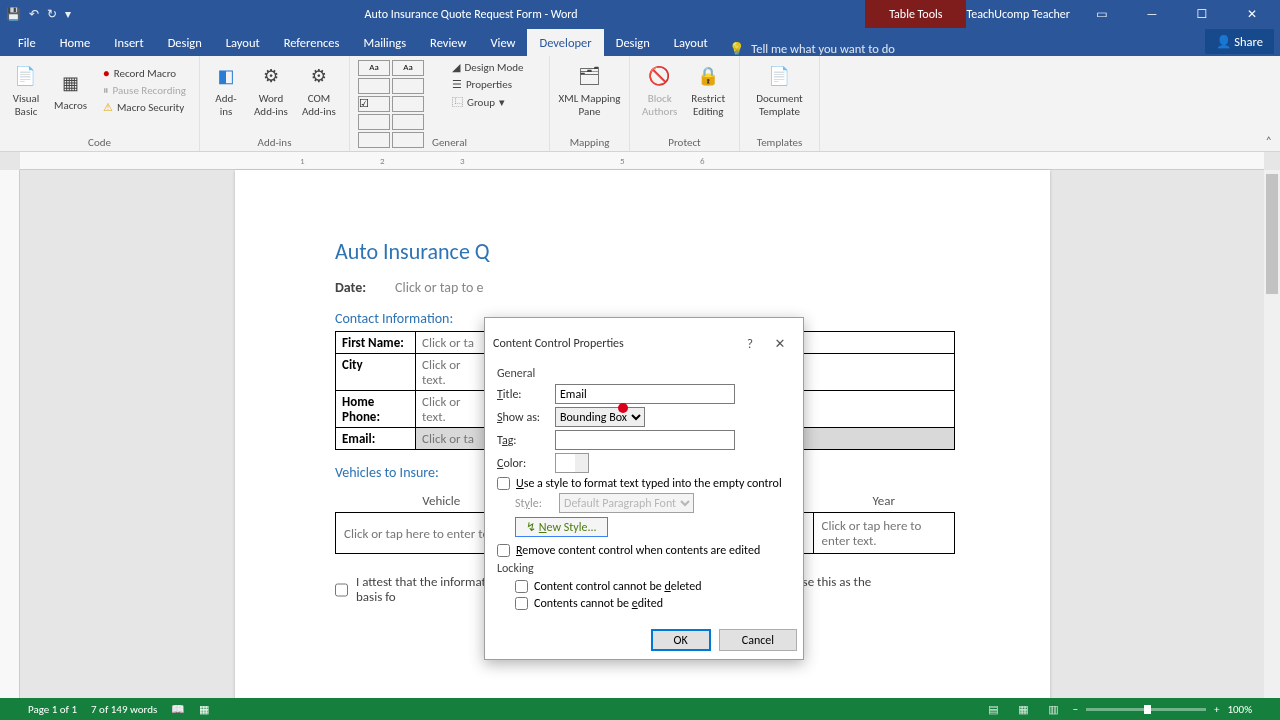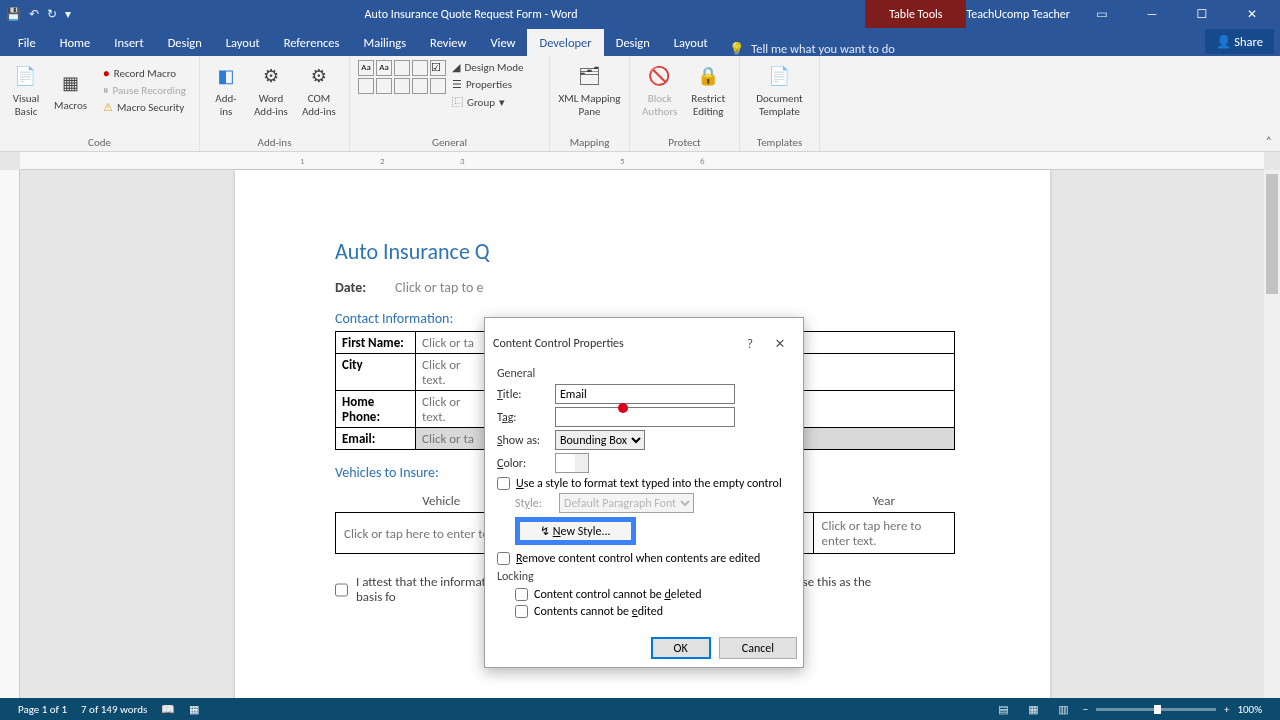--- a/index.html
+++ b/index.html
@@ -17,21 +17,21 @@
 .ribbon-tabs .tab.active{background:#f3f3f3;color:#2b579a;}
 .ribbon-tabs .tell{margin-left:10px;display:flex;align-items:center;gap:6px;opacity:.85;}
 .ribbon-tabs .share{margin-left:auto;background:#174a8c;padding:5px 11px;margin-bottom:2px;border-radius:1px;}
 .ribbon{height:96px;background:#f3f3f3;border-bottom:1px solid #d4d4d4;display:flex;font-size:11px;}
 .ribbon .group{border-right:1px solid #e1e1e1;padding:4px 8px 2px;display:flex;flex-direction:column;position:relative;}
 .ribbon .group .glabel{position:absolute;bottom:2px;left:0;right:0;text-align:center;color:#666;font-size:11px;}
 .ribbon .row{display:flex;align-items:center;gap:6px;}
 .ribbon .bigbtn{display:flex;flex-direction:column;align-items:center;gap:2px;padding:2px 4px;color:#444;}
 .ribbon .bigbtn .ico{width:28px;height:28px;display:flex;align-items:center;justify-content:center;font-size:18px;}
 .ribbon .smallbtn{display:flex;align-items:center;gap:4px;color:#444;padding:1px 2px;}
-.ribbon .ico-box{width:16px;height:16px;display:inline-block;border:1px solid #999;}
+.ribbon .ico-box{width:32px;height:16px;display:inline-block;border:1px solid #999;}
 .workspace{position:relative;height:546px;background:#e6e6e6;overflow:hidden;}
 .ruler-h{position:absolute;top:0;left:20px;right:16px;height:18px;background:#f8f8f8;border-bottom:1px solid #ccc;font-size:9px;color:#888;}
 .ruler-h .mark{position:absolute;top:3px;}
 .ruler-v{position:absolute;top:18px;left:0;width:20px;bottom:0;background:#f8f8f8;border-right:1px solid #ccc;}
 .page{position:absolute;top:18px;left:235px;width:815px;height:600px;background:#fff;box-shadow:0 1px 3px rgba(0,0,0,.2);padding:68px 100px 0;}
 .page h1{font-family:Calibri;font-weight:400;color:#2e74b5;font-size:22px;margin-bottom:14px;}
 .page .section-hd{color:#2e74b5;font-size:14px;margin:14px 0 4px;}
 .page .line{display:flex;font-size:14px;color:#555;}
 .page .lbl{width:60px;color:#444;font-weight:600;}
 .page .placeholder{color:#888;}
@@ -57,26 +57,26 @@
 .dialog .flabel{width:52px;color:#333;}
 .dialog .flabel u{text-decoration:underline;}
 .dialog input[type=text]{border:1px solid #7a7a7a;height:20px;padding:0 4px;width:180px;font-size:12px;}
 .dialog select{border:1px solid #7a7a7a;height:20px;font-size:12px;}
 .dialog .color-sw{width:34px;height:20px;border:1px solid #999;background:linear-gradient(to right,#fff 60%,#eee 60%);}
 .dialog .chk{display:flex;align-items:center;gap:6px;margin:3px 0;}
 .dialog .chk input{width:13px;height:13px;}
 .dialog .indent{margin-left:18px;}
 .dialog .disabled{color:#999;}
 .dialog .disabled select{color:#999;background:#f0f0f0;}
-.dialog .newstyle{border:5px solid #3b82f6;background:#f5f5f5;padding:2px 20px;display:inline-block;color:#000000;}
+.dialog .newstyle{border:1px solid #3b82f6;background:#f5f5f5;padding:2px 10px;display:inline-block;color:#4d7c0f;}
 .dialog .btns{display:flex;justify-content:flex-end;gap:8px;padding:6px 6px 8px;}
 .dialog .btn{border:1px solid #adadad;background:#e1e1e1;padding:3px 22px;font-size:12px;}
 .dialog .btn.primary{border:1px solid #0078d7;box-shadow:inset 0 0 0 1px #0078d7;}
 .cursor-dot{position:absolute;left:618px;top:251px;width:10px;height:10px;background:#d9001b;border-radius:50%;z-index:110;}
-.status-bar{height:22px;background:#0c4a6e;color:#fff;display:flex;align-items:center;font-size:11px;padding:0 18px;gap:14px;}
+.status-bar{height:22px;background:#15803d;color:#fff;display:flex;align-items:center;font-size:11px;padding:0 28px;gap:14px;}
 .status-bar .sb-right{margin-left:auto;display:flex;align-items:center;gap:8px;}
 .status-bar .view-btn{width:22px;text-align:center;opacity:.85;}
 .status-bar .zoom-track{width:120px;height:3px;background:rgba(255,255,255,.4);position:relative;}
 .status-bar .zoom-thumb{position:absolute;left:58px;top:-3px;width:7px;height:9px;background:#fff;}
 .scroll-v{position:absolute;right:0;top:18px;bottom:0;width:16px;background:#f0f0f0;}
 .scroll-v .thumb{position:absolute;top:4px;left:2px;right:2px;height:120px;background:#c2c2c2;}
 </style>
 </head>
 <body>
 
@@ -316,26 +316,26 @@
       <span class="dlg-btn">?</span>
       <span class="dlg-btn dlg-close">✕</span>
     </div>
     <div class="body">
       <div class="sect">General</div>
       <div class="frow">
           <span class="flabel"><u>T</u>itle:</span>
           <input type="text" value="Email" style="">
         </div>
       <div class="frow">
+          <span class="flabel"><u>S</u>how as:</span>
+          <select><option>Bounding Box</option></select>
+        </div>
+      <div class="frow">
           <span class="flabel">T<u>a</u>g:</span>
           <input type="text" value="" style="">
-        </div>
-      <div class="frow">
-          <span class="flabel"><u>S</u>how as:</span>
-          <select><option>Bounding Box</option></select>
         </div>
       <div class="frow">
           <span class="flabel"><u>C</u>olor:</span>
           <div class="color-sw"></div>
         </div>
       <div class="chk">
           <input type="checkbox" style="">
           <span><u>U</u>se a style to format text typed into the empty control</span>
         </div>
       <div class="frow indent disabled">

